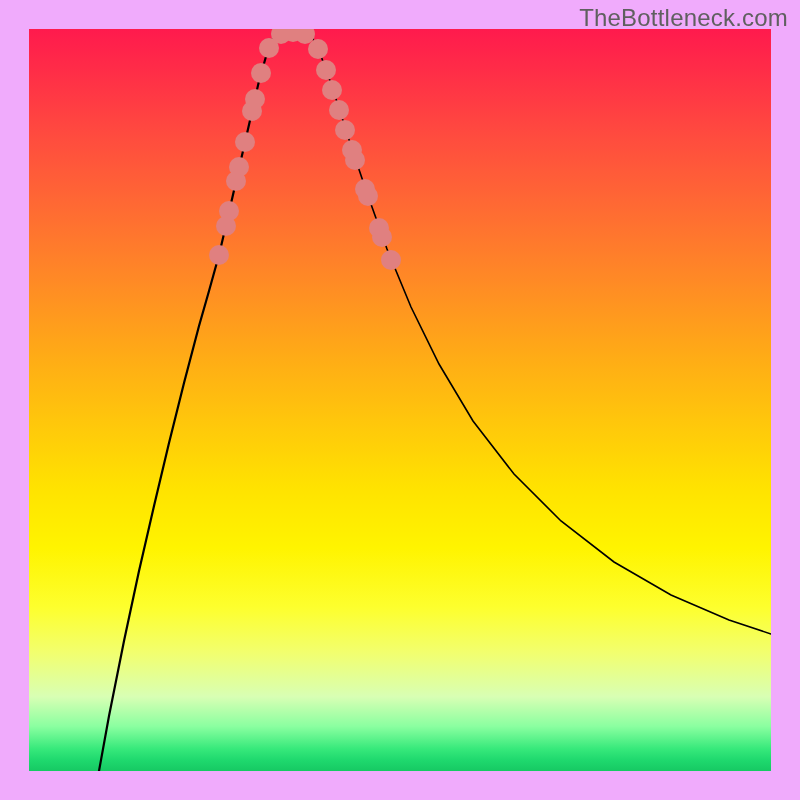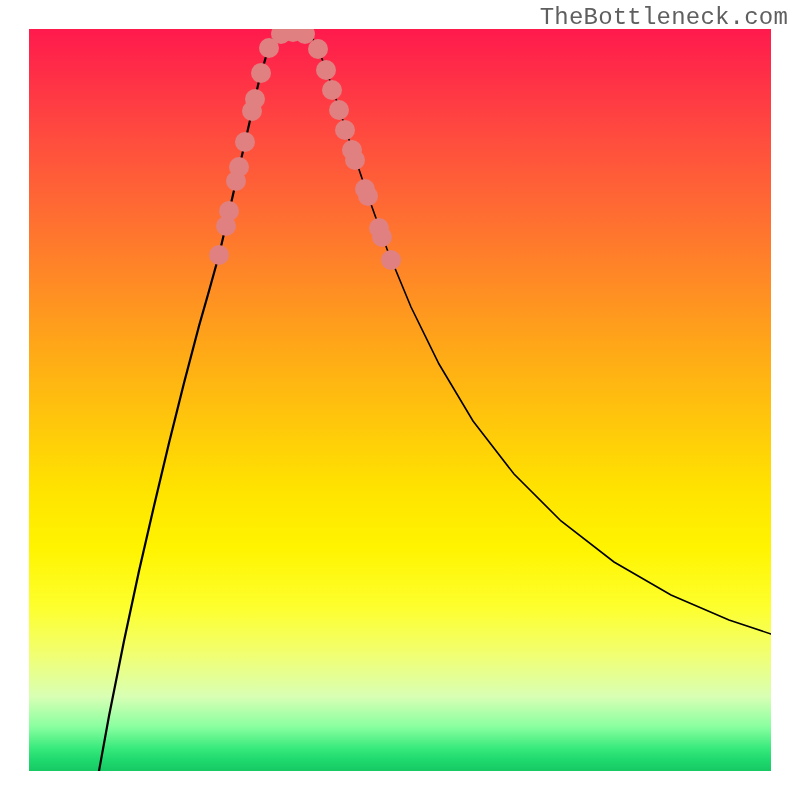--- a/index.html
+++ b/index.html
@@ -7,22 +7,21 @@
     padding: 0;
     width: 800px;
     height: 800px;
     overflow: hidden;
     background: #000;
     font-family: Arial, Helvetica, sans-serif;
   }
   .frame {
     position: absolute;
     inset: 0;
-    background: #ffffff;
-    font-family: Liberation Mono, monospace;
+    background: #f0abfc;
   }
   .plot-area {
     position: absolute;
     left: 29px;
     top: 29px;
     width: 742px;
     height: 742px;
     overflow: hidden;
   }
   

